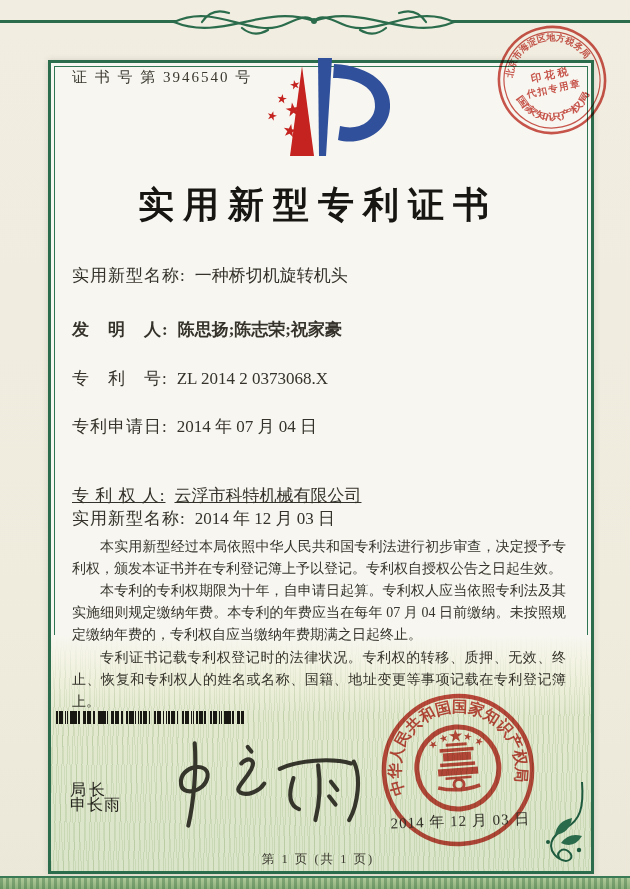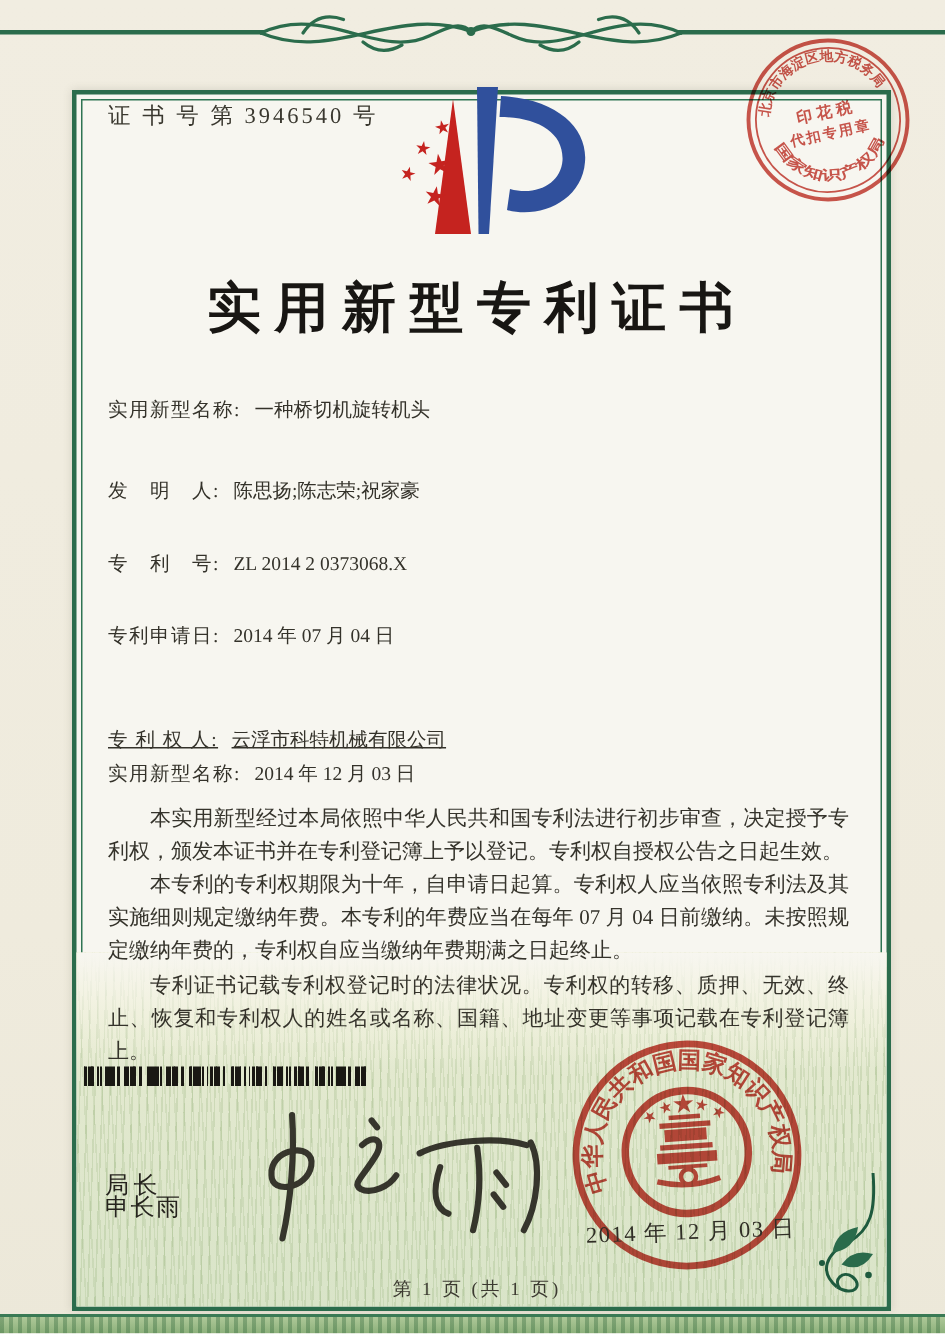--- a/index.html
+++ b/index.html
@@ -24,21 +24,21 @@
     background:
       linear-gradient(180deg, rgba(247,246,240,1) 0%, rgba(247,246,240,0) 34%),
       repeating-linear-gradient(92deg, rgba(122,158,92,.20) 0 1px, rgba(0,0,0,0) 1px 5px),
       repeating-linear-gradient(87deg, rgba(122,158,92,.16) 0 1px, rgba(0,0,0,0) 1px 6px),
       linear-gradient(180deg,#efeec9 2%,#e3e9cf 32%,#d9e4c8 100%);
   }
   .abs{position:absolute;}
   .cert-no{left:72px;top:68px;font-size:15px;letter-spacing:2px;color:#3a382f;}
   .title{left:48px;top:181px;width:540px;text-align:center;font-size:36px;font-weight:bold;
          letter-spacing:9px;color:#181613;}
-  .field{left:72px;font-size:13px;color:#34322a;white-space:nowrap;}
+  .field{left:72px;font-size:17px;color:#34322a;white-space:nowrap;}
   .field .lbl{margin-right:9px;letter-spacing:1px;}
   .paras{left:72px;top:536px;width:494px;font-size:14px;line-height:1.58;text-align:justify;color:#35332b;}
   .paras p{margin:0;text-indent:2em;}
   .barcode{
     left:56px;top:711px;width:188px;height:13px;
     background:
       repeating-linear-gradient(90deg,#191813 0 2px,rgba(0,0,0,0) 2px 3px,#191813 3px 7px,rgba(0,0,0,0) 7px 9px,#191813 9px 10px,rgba(0,0,0,0) 10px 14px),
       repeating-linear-gradient(90deg,#191813 0 1px,rgba(0,0,0,0) 1px 5px,#191813 5px 6px,rgba(0,0,0,0) 6px 11px);
   }
   .director-title{left:70px;top:764px;font-size:16px;letter-spacing:3px;
@@ -123,21 +123,21 @@
       <text x="58" y="56" font-size="10.5" font-weight="bold" letter-spacing="3" text-anchor="middle">印花税</text>
       <text x="58" y="70" font-size="9.5" font-weight="bold" letter-spacing="1.5" text-anchor="middle">代扣专用章</text>
     </g>
   </svg>
 
   <div class="abs title">实用新型专利证书</div>
 
   <div class="abs field" style="top:264px;">
     <span class="lbl">实用新型名称:</span><span>一种桥切机旋转机头</span>
   </div>
-  <div class="abs field" style="top:318px;">
+  <div class="abs field" style="top:318px;font-weight:bold;">
     <span class="lbl">发　明　人:</span><span>陈思扬;陈志荣;祝家豪</span>
   </div>
   <div class="abs field" style="top:367px;">
     <span class="lbl">专　利　号:</span><span>ZL 2014 2 0373068.X</span>
   </div>
   <div class="abs field" style="top:415px;">
     <span class="lbl">专利申请日:</span><span>2014 年 07 月 04 日</span>
   </div>
   <div class="abs field" style="top:484px;text-decoration:underline;">
     <span class="lbl">专 利 权 人:</span><span>云浮市科特机械有限公司</span>

